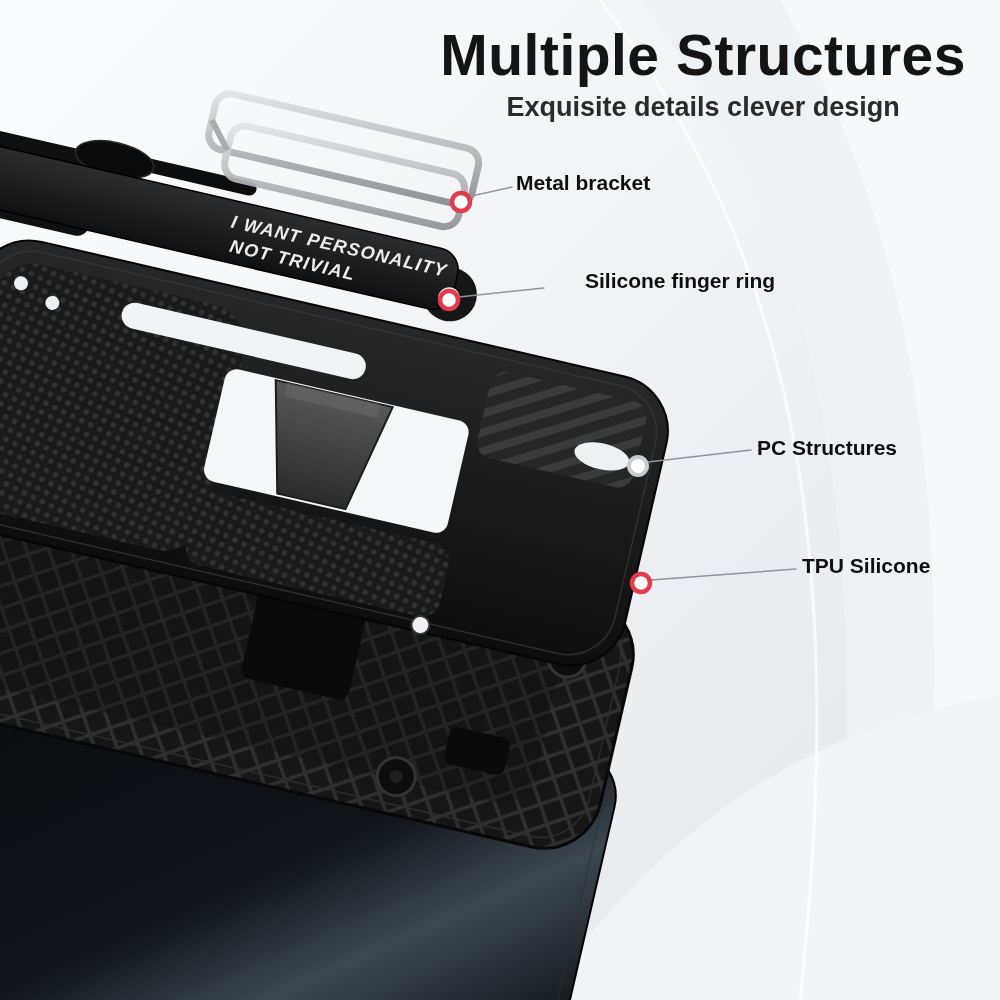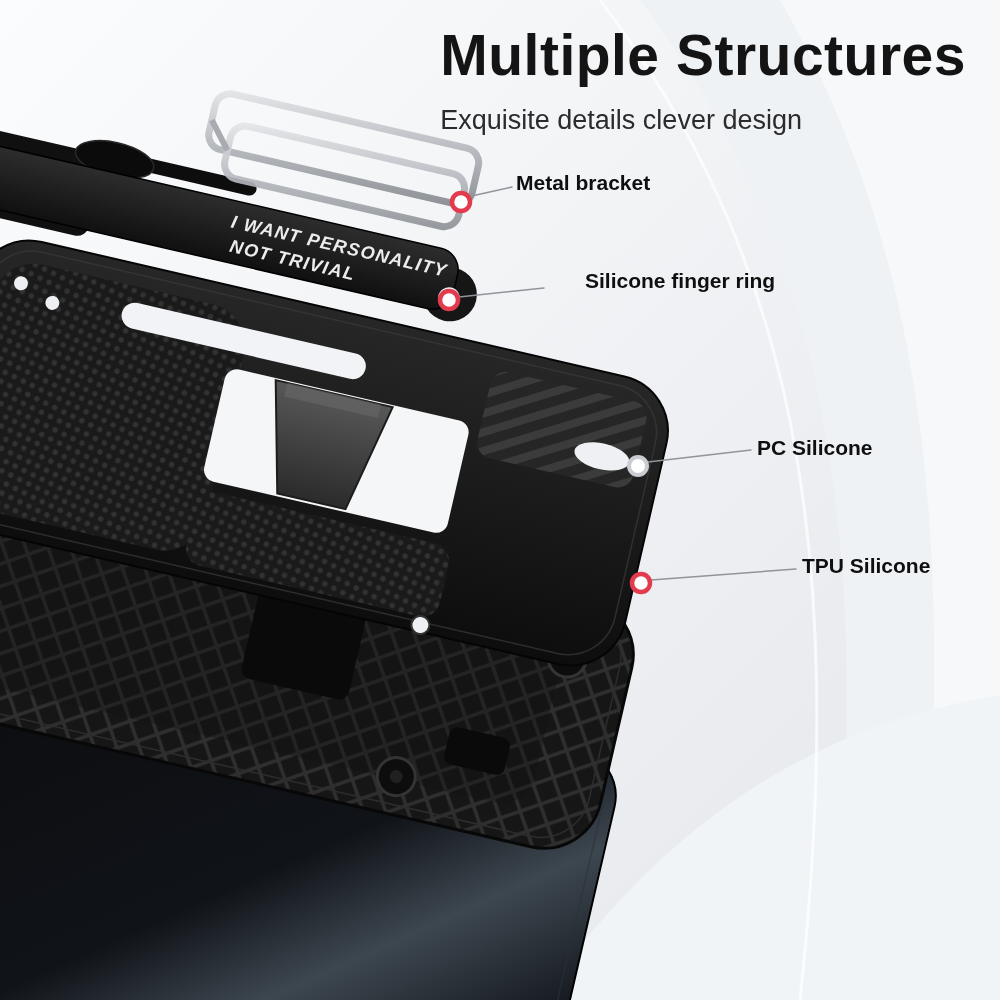--- a/index.html
+++ b/index.html
@@ -1,22 +1,22 @@
 <!DOCTYPE html>
 <html><head>
 <meta charset="utf-8">
 <style>
   * { margin:0; padding:0; box-sizing:border-box; }
   html,body { width:1000px; height:1000px; }
   body { font-family:"Liberation Sans", sans-serif; background:#e9ebee; }
   .stage { position:relative; width:1000px; height:1000px; overflow:hidden; background:linear-gradient(135deg,#fbfcfd 0%, #eef0f3 55%, #e4e7eb 100%); }
   .art { position:absolute; left:0; top:0; width:1000px; height:1000px; }
-  .title-block { position:absolute; top:26px; right:34px; text-align:left; z-index:5; }
+  .title-block { position:absolute; top:26px; right:34px; text-align:center; z-index:5; }
   .title { font-size:57px; font-weight:800; color:#141414; letter-spacing:0.5px; line-height:1.04; }
-  .subtitle { margin-top:20px; font-size:27px; font-weight:400; color:#2b2b2b; }
+  .subtitle { margin-top:7px; font-size:27px; font-weight:700; color:#2b2b2b; }
   .callout-label { position:absolute; font-size:21px; font-weight:700; color:#0f0f0f; white-space:nowrap; z-index:5;text-align:center; }
   .co-metal    { left:516px; top:171px; }
   .co-silicone { left:549px; top:269px;margin-left:36px; }
   .co-pc       { left:757px; top:436px; }
   .co-tpu      { left:802px; top:554px; }
   .case-print { font-family:"Liberation Sans", sans-serif; font-style:italic; font-weight:700;
                 font-size:18px; letter-spacing:1.4px; fill:#ececec; }
 </style>
 </head>
 <body>
@@ -134,16 +134,16 @@
     </g>
   </svg>
 
   <div class="title-block">
     <div class="title">Multiple Structures</div>
     <div class="subtitle">Exquisite details clever design</div>
   </div>
 
   <div class="callout-label co-metal">Metal bracket</div>
   <div class="callout-label co-silicone">Silicone finger ring</div>
-  <div class="callout-label co-pc">PC Silicone</div>
+  <div class="callout-label co-pc">PC Structures</div>
   <div class="callout-label co-tpu">TPU Silicone</div>
 
 </div>
 
 </body></html>

